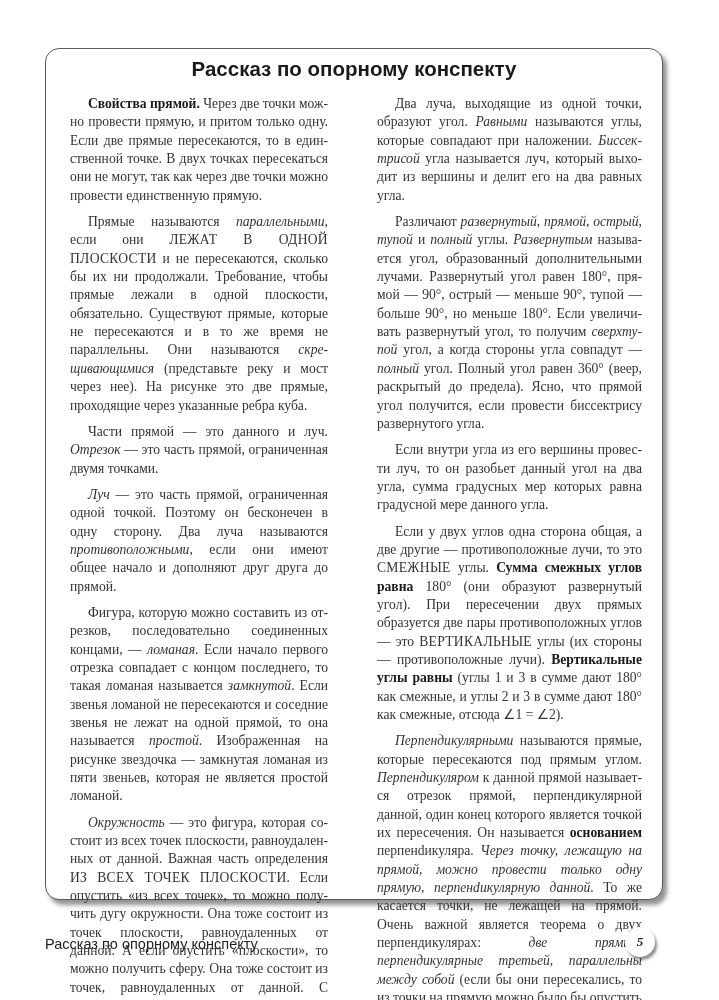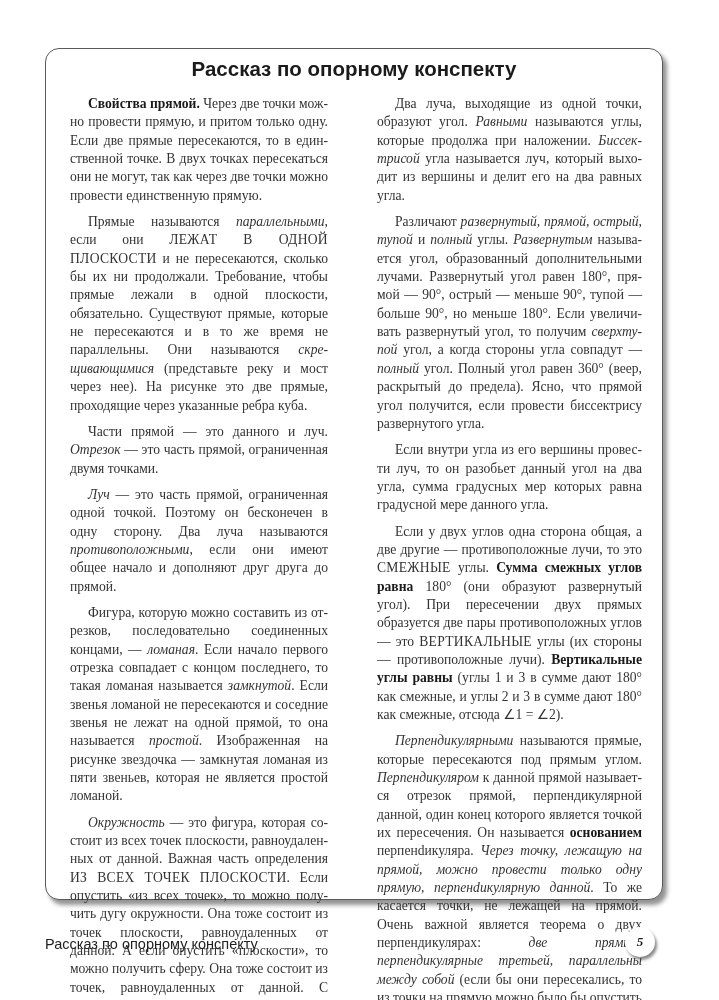--- a/index.html
+++ b/index.html
@@ -46,21 +46,21 @@
   <div class="title">Рассказ по опорному конспекту</div>
   <div class="col left">
       <p><b>Свойства прямой.</b><span> Через две точки мож­но провести прямую, и притом только одну. Если две прямые пересекаются, то в един­ственной точке. В двух точках пересекаться они не могут, так как через две точки можно провести единственную прямую.</span></p>
       <p><span>Прямые называются </span><i>параллельными</i><span>, если они </span><span class="caps">ЛЕЖАТ В ОДНОЙ ПЛОСКОСТИ</span><span> и не пересекаются, сколько бы их ни продолжа­ли. Требование, чтобы прямые лежали в од­ной плоскости, обязательно. Существуют прямые, которые не пересекаются и в то же время не параллельны. Они называются </span><i>скре­щивающимися</i><span> (представьте реку и мост через нее). На рисунке это две прямые, проходящие через указанные ребра куба.</span></p>
       <p><span>Части прямой — это данного и луч. </span><i>Отре­зок</i><span> — это часть прямой, ограниченная двумя точками.</span></p>
       <p><i>Луч</i><span> — это часть прямой, ограниченная од­ной точкой. Поэтому он бесконечен в одну сторону. Два луча называются </span><i>противопо­ложными</i><span>, если они имеют общее начало и до­полняют друг друга до прямой.</span></p>
       <p><span>Фигура, которую можно составить из от­резков, последовательно соединенных конца­ми, — </span><i>ломаная</i><span>. Если начало первого отрезка совпадает с концом последнего, то такая ло­маная называется </span><i>замкнутой</i><span>. Если звенья ломаной не пересекаются и соседние звенья не лежат на одной прямой, то она называется </span><i>простой</i><span>. Изображенная на рисунке звездоч­ка — замкнутая ломаная из пяти звеньев, ко­торая не является простой ломаной.</span></p>
       <p><i>Окружность</i><span> — это фигура, которая со­стоит из всех точек плоскости, равноудален­ных от данной. Важная часть определения </span><span class="caps">ИЗ ВСЕХ ТОЧЕК ПЛОСКОСТИ</span><span>. Если опустить «из всех точек», то можно полу­чить дугу окружности. Она тоже состоит из точек плоскости, равноудаленных от данной. А если опустить «плоскости», то можно по­лучить сферу. Она тоже состоит из точек, равноудаленных от данной. С окружностью связано семь элементов: радиус, дуга, хорда, диаметр, круг, сектор, сегмент. Иногда путают</span></p>
     </div>
   <div class="col right">
-      <p><span>Два луча, выходящие из одной точки, образуют угол. </span><i>Равными</i><span> называются углы, которые продолжа при наложении. </span><i>Биссек­трисой</i><span> угла называется луч, который выхо­дит из вершины и делит его на два равных угла.</span></p>
+      <p><span>Два луча, выходящие из одной точки, образуют угол. </span><i>Равными</i><span> называются углы, которые совпадают при наложении. </span><i>Биссек­трисой</i><span> угла называется луч, который выхо­дит из вершины и делит его на два равных угла.</span></p>
       <p><span>Различают </span><i>развернутый</i><span>, </span><i>прямой</i><span>, </span><i>острый</i><span>, </span><i>тупой</i><span> и </span><i>полный</i><span> углы. </span><i>Развернутым</i><span> называ­ется угол, образованный дополнительными лучами. Развернутый угол равен 180°, пря­мой — 90°, острый — меньше 90°, тупой — больше 90°, но меньше 180°. Если увеличи­вать развернутый угол, то получим </span><i>сверхту­пой</i><span> угол, а когда стороны угла совпадут — </span><i>полный</i><span> угол. Полный угол равен 360° (веер, раскрытый до предела). Ясно, что прямой угол получится, если провести биссектрису развернутого угла.</span></p>
       <p><span>Если внутри угла из его вершины провес­ти луч, то он разобьет данный угол на два угла, сумма градусных мер которых равна градусной мере данного угла.</span></p>
       <p><span>Если у двух углов одна сторона общая, а две другие — противоположные лучи, то это </span><span class="caps">СМЕЖНЫЕ</span><span> углы. </span><b>Сумма смежных углов равна</b><span> 180° (они образуют развернутый угол). При пересечении двух прямых образуется две пары противоположных углов — это </span><span class="caps">ВЕРТИ­КАЛЬНЫЕ</span><span> углы (их стороны — противопо­ложные лучи). </span><b>Вертикальные углы равны</b><span> (углы 1 и 3 в сумме дают 180° как смежные, и углы 2 и 3 в сумме дают 180° как смежные, отсюда ∠1 = ∠2).</span></p>
       <p><i>Перпендикулярными</i><span> называются прямые, которые пересекаются под прямым углом. </span><i>Перпендикуляром</i><span> к данной прямой называет­ся отрезок прямой, перпендикулярной данной, один конец которого является точкой их пере­сечения. Он называется </span><b>основанием</b><span> перпен­dикуляра. </span><i>Через точку, лежащую на прямой, можно провести только одну прямую, перпен­dикулярную данной</i><span>. То же касается точки, не лежащей на прямой. Очень важной является теорема о двух перпендикулярах: </span><i>две прямые, перпендикулярные третьей, параллельны меж­ду собой</i><span> (если бы они пересекались, то из точки на прямую можно было бы опустить два пер­пендикуляра, что невозможно).</span></p>
     </div>
 </div>
 
 <div class="footer-text">Рассказ по опорному конспекту</div>
 <div class="page-badge">5</div>
 

